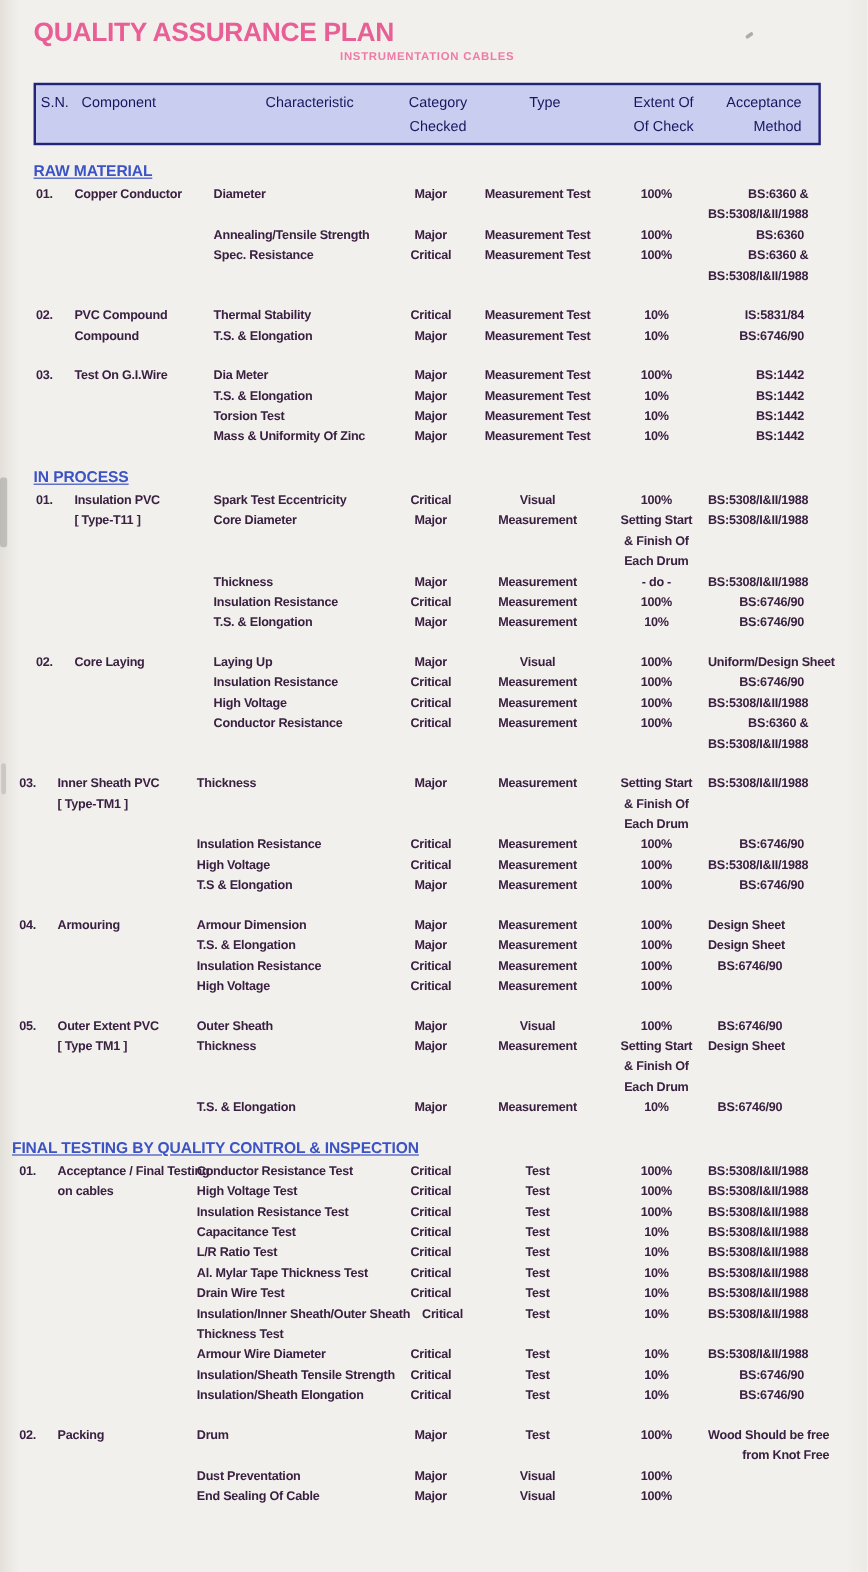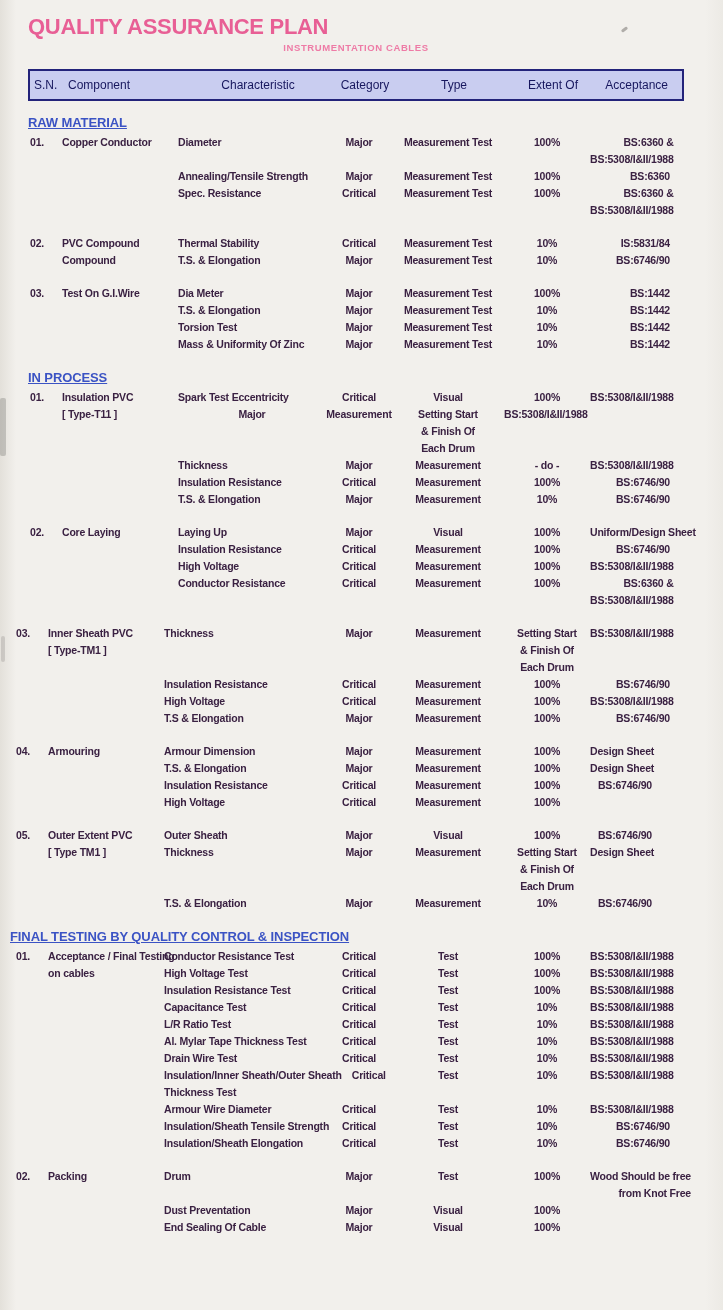--- a/index.html
+++ b/index.html
@@ -57,20 +57,29 @@
   <div class="thead">
     <div class="thead-row">
       <div class="h h-sn">S.N.</div>
       <div class="h h-comp">Component</div>
       <div class="h h-char">Characteristic</div>
       <div class="h h-cat">Category</div>
       <div class="h h-type">Type</div>
       <div class="h h-ext">Extent Of</div>
       <div class="h h-acc">Acceptance</div>
     </div>
+    <div class="thead-row">
+      <div class="h h-sn"></div>
+      <div class="h h-comp"></div>
+      <div class="h h-char"></div>
+      <div class="h h-cat">Checked</div>
+      <div class="h h-type"></div>
+      <div class="h h-ext">Of Check</div>
+      <div class="h h-acc">Method</div>
+    </div>
   </div>
 
   <div id="tbody">
       <div class="section-title">RAW MATERIAL</div>
       <div class="group">
         <div class="row">
           <div class="c-sn">
             <div>01.</div>
           </div>
           <div class="c-comp">
@@ -283,20 +292,23 @@
             <div>100%</div>
           </div>
           <div class="c-acc">
             <div>BS:5308/I&amp;II/1988</div>
           </div>
         </div>
         <div class="row">
           <div class="c-sn"></div>
           <div class="c-comp">
             <div>[ Type-T11 ]</div>
+          </div>
+          <div class="c-char">
+            <div>Core Diameter</div>
           </div>
           <div class="c-cat">
             <div>Major</div>
           </div>
           <div class="c-type">
             <div>Measurement</div>
           </div>
           <div class="c-ext">
             <div>Setting Start</div>
             <div>&amp; Finish Of</div>

